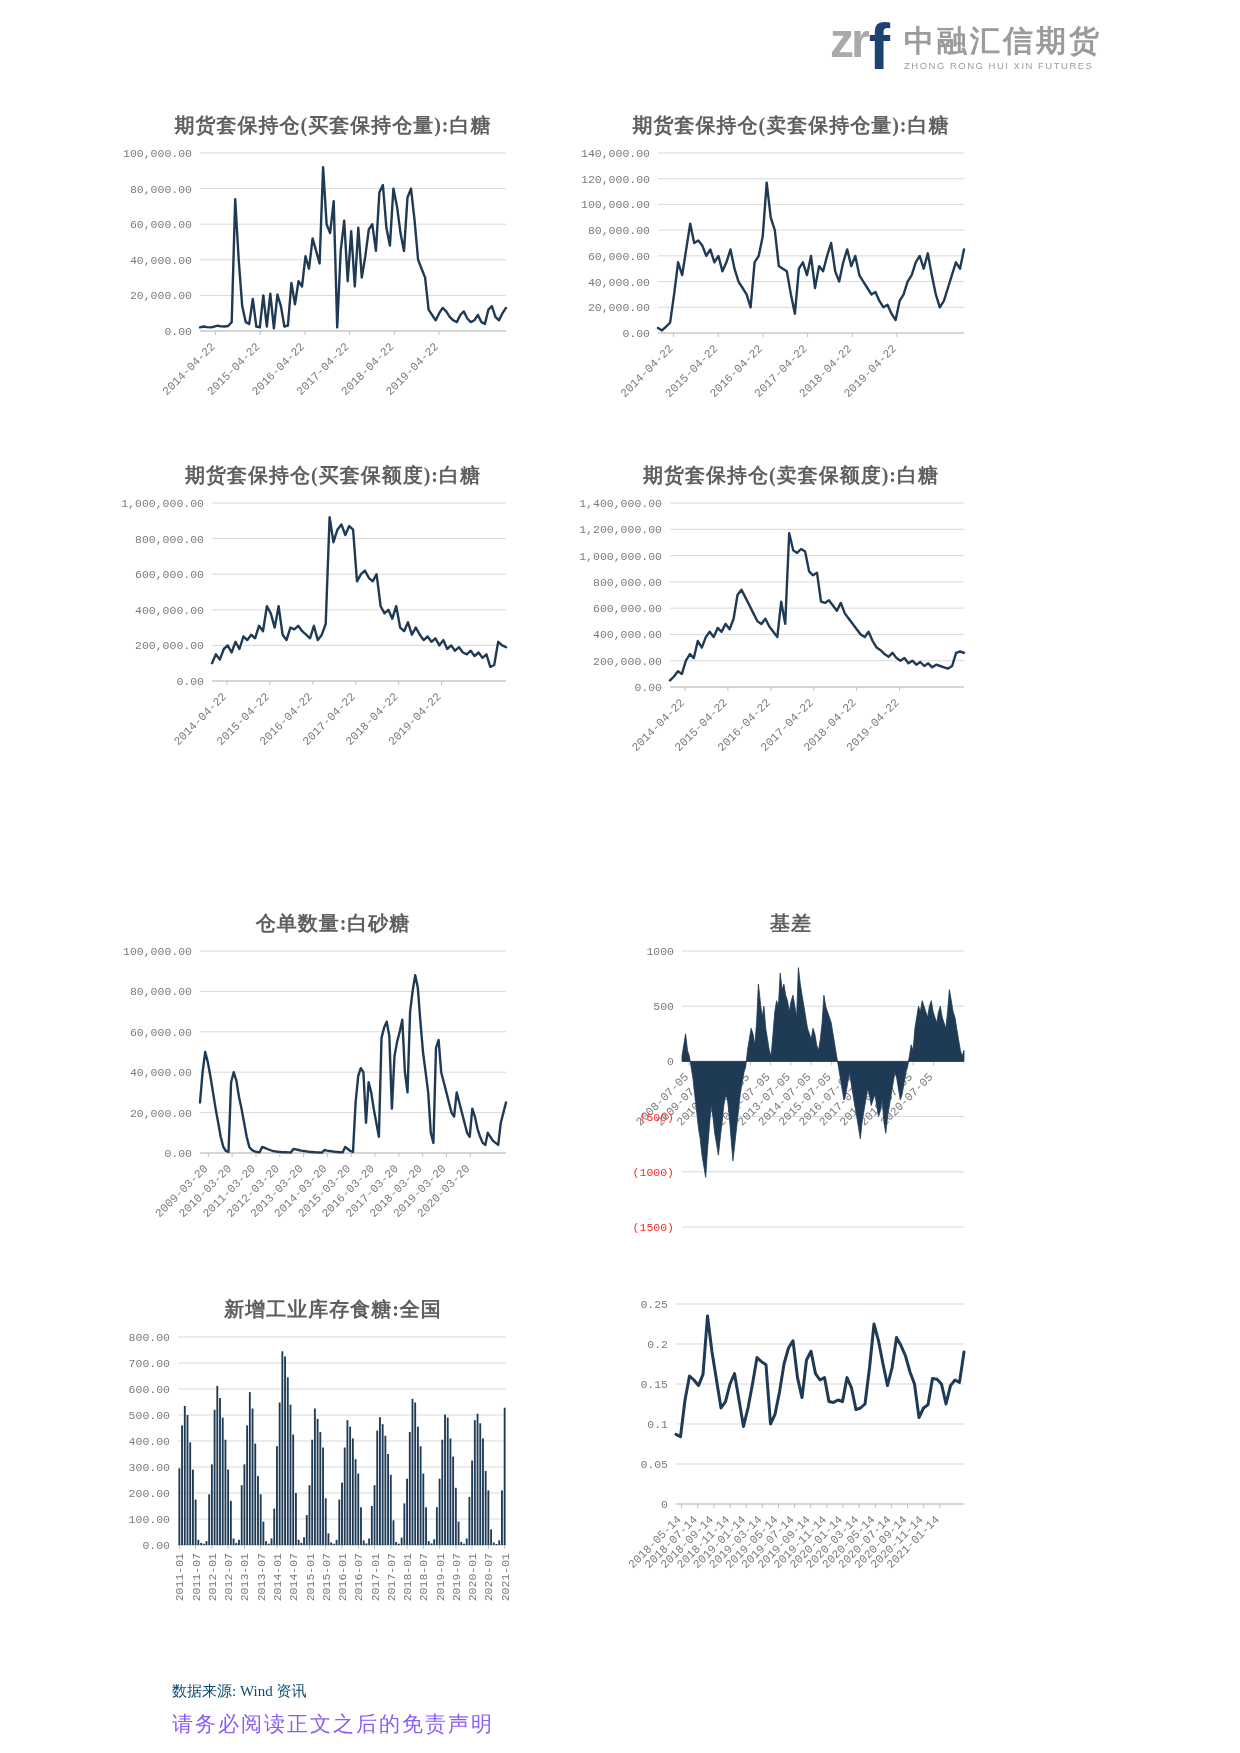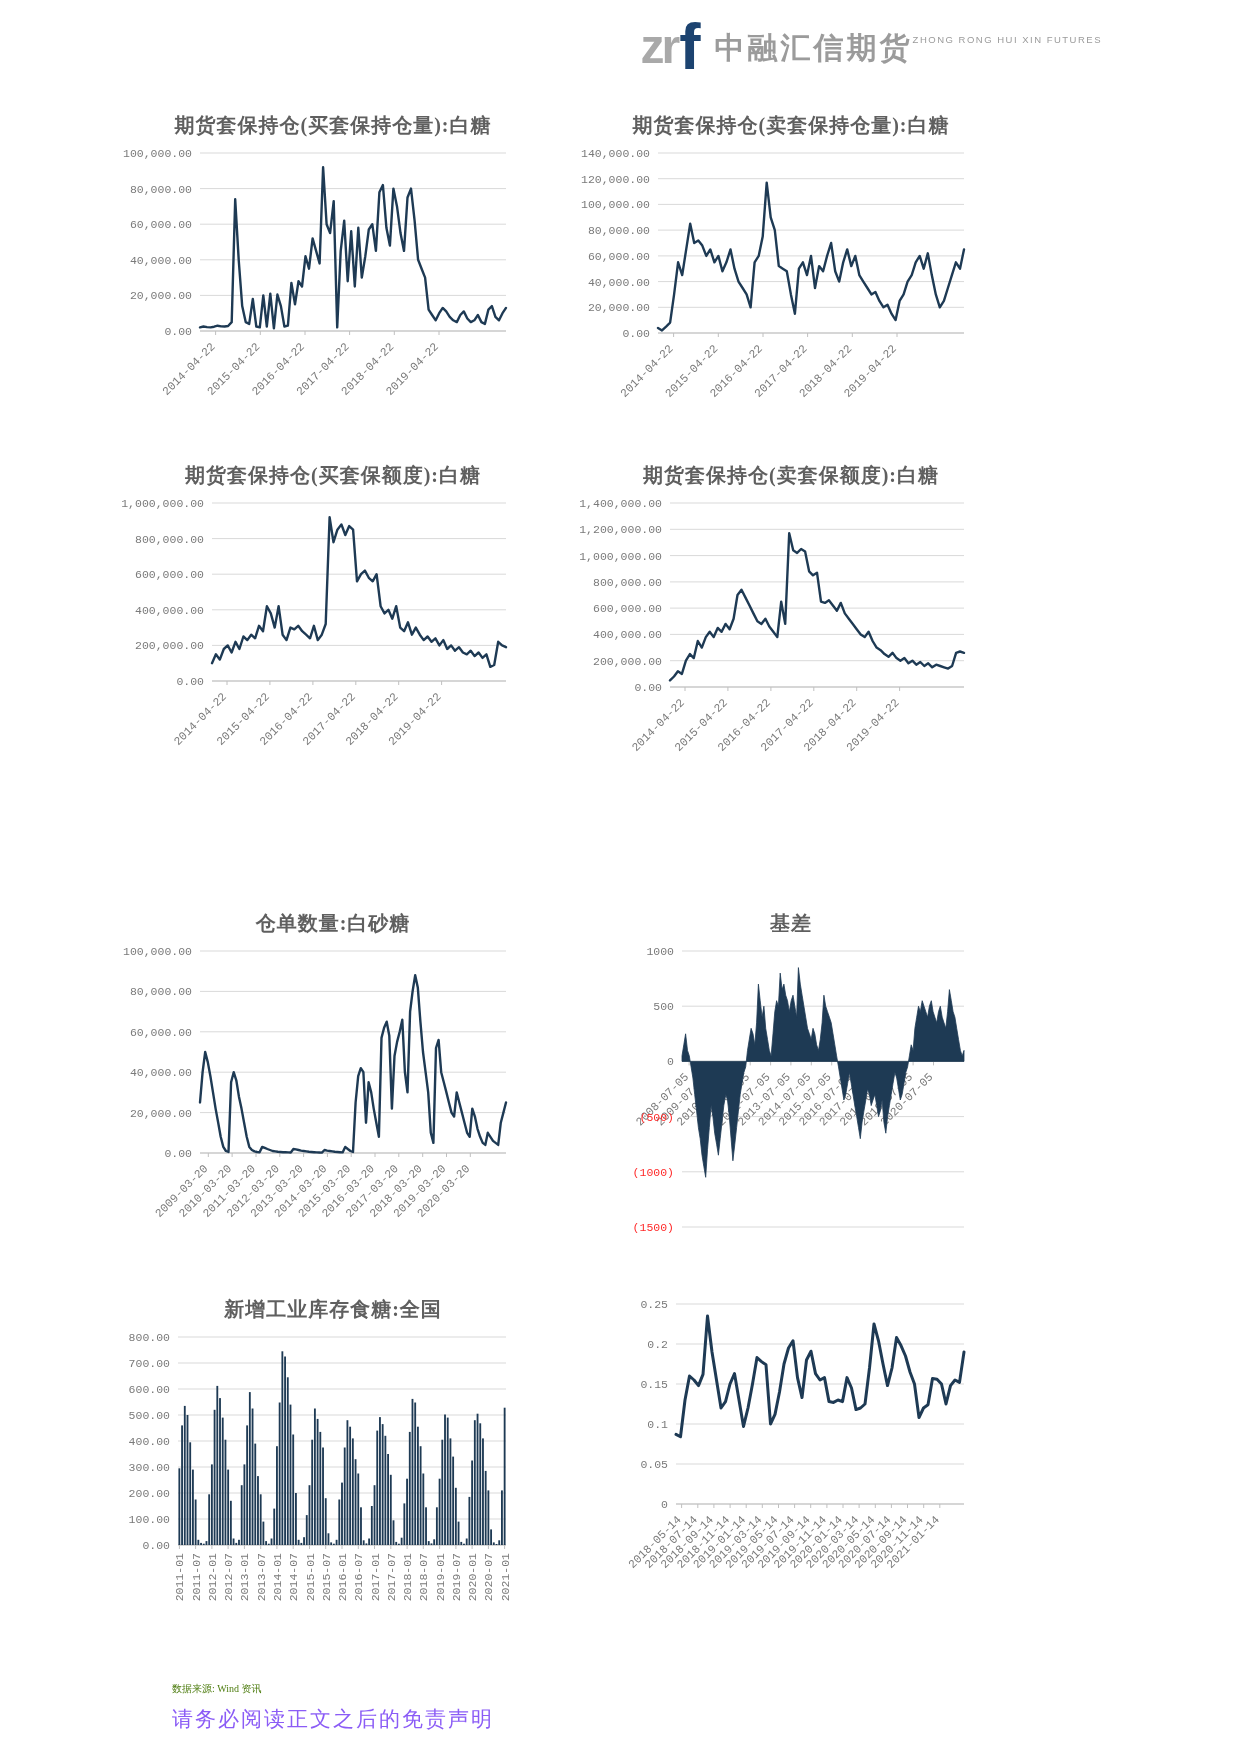--- a/index.html
+++ b/index.html
@@ -1,41 +1,41 @@
 <!DOCTYPE html>
 <html><head>
 <meta charset="utf-8">
 <style>
   html,body{margin:0;padding:0;background:#fff;}
   .page{width:1240px;height:1753px;position:relative;background:#fff;overflow:hidden;
         font-family:"Liberation Serif","DejaVu Serif",serif;}
   
   .logo{position:absolute;top:22px;right:138px;display:flex;align-items:center;gap:14px;}
   .logo-mark{font-family:"Liberation Sans","DejaVu Sans",sans-serif;font-weight:bold;
-             display:flex;align-items:center;line-height:0.8;}
+             display:flex;align-items:flex-start;line-height:0.8;}
   .logo-zr{font-size:48px;color:#a9a9a9;letter-spacing:-3px;}
   .logo-f{font-size:64px;color:#1c4370;margin-left:2px;}
-  .logo-txt{display:flex;flex-direction:row;}
+  .logo-txt{display:flex;flex-direction:column;}
   .logo-cn{font-family:"Liberation Sans","DejaVu Sans",sans-serif;font-weight:bold;
            font-size:30px;color:#9b9b9b;letter-spacing:3px;line-height:1.1;}
   .logo-en{font-family:"Liberation Sans","DejaVu Sans",sans-serif;font-weight:normal;
            font-size:9.5px;color:#9b9b9b;letter-spacing:1.5px;margin-top:3px;}
   
   .charts{padding:112px 0 0 112px;display:grid;grid-template-columns:402px 402px;column-gap:56px;}
   .chart-box{position:relative;}
   .r1{height:350px;} .r2{height:448px;} .r3{height:386px;} .r4{height:362px;}
   .chart-title{margin:0 0 6px 40px;text-align:center;font-weight:bold;
                font-size:20px;color:#5f5f5f;letter-spacing:1px;}
   .chart-plot{width:402px;}
   .chart-plot svg text{font-family:"Liberation Mono","DejaVu Sans Mono",monospace;
                        font-size:11.5px;fill:#7a7a7a;}
   .chart-plot svg text.neg{fill:#ff2a2a;}
   
   .footer{margin:24px 0 0 172px;}
-  .src{font-size:10px;color:#4d7c0f;}
+  .src{font-size:15px;color:#0c4a6e;}
   .disc{font-size:21px;color:#8b5cf6;letter-spacing:2px;margin-top:9px;}
 </style>
 </head>
 <body>
 
 <div class="page">
 
   <header>
     <div class="logo">
       <div class="logo-mark">

